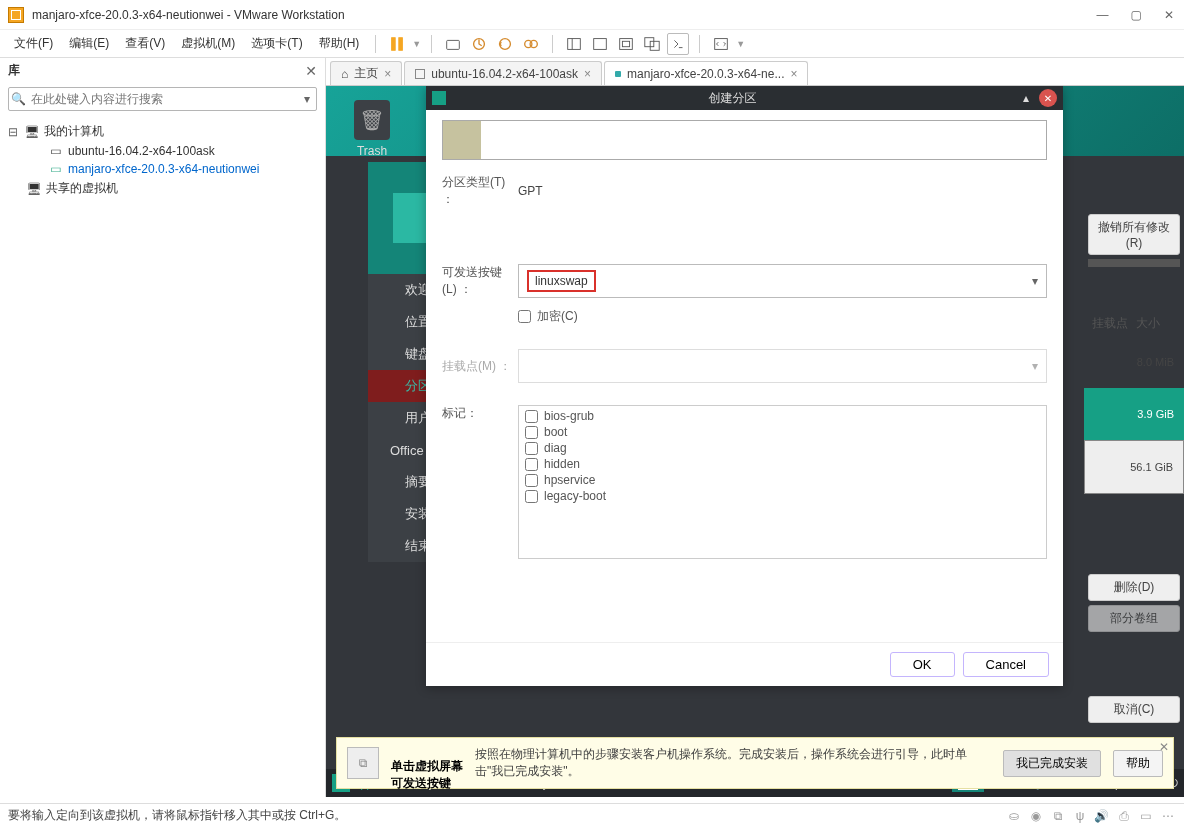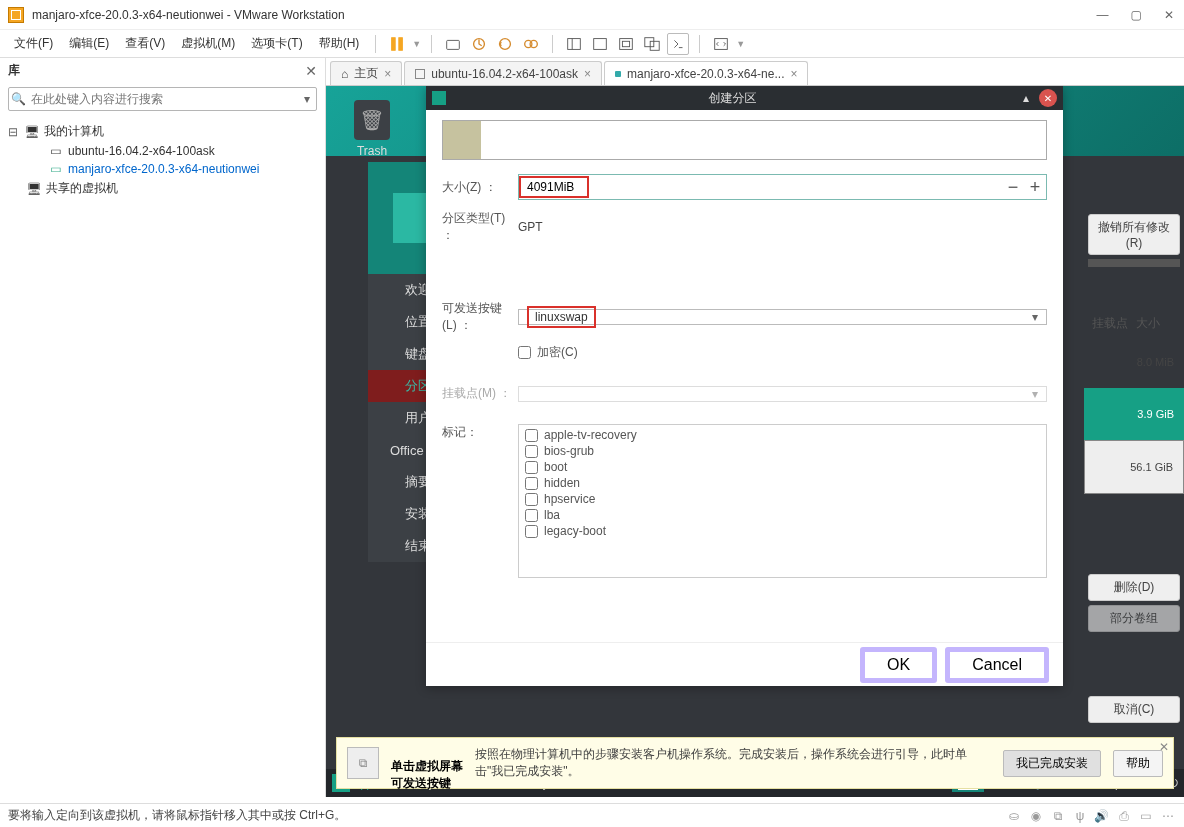--- a/index.html
+++ b/index.html
@@ -79,28 +79,28 @@
 .dlg-body { flex:1; padding:10px 16px; color:#444; overflow:hidden;}
 .disk-bar { height:40px; border:1px solid #aaa; margin-bottom:14px; display:flex; }
 .disk-bar .free{width:38px;background:#c6c29f;}
 .frow { display:flex; align-items:center; margin-bottom:10px; }
 .frow .flab { width:76px; text-align:left; color:#555; font-size:12px;}
 .frow .flab.dis { color:#aaa; }
 .size-in { flex:1; display:flex; align-items:center; border:1px solid #7bbab1; height:26px; }
 .size-in input{ flex:1; border:none; outline:none; padding:2px 8px; font-size:12px;}
 .size-in .spin{ width:22px; text-align:center; color:#555; cursor:pointer; font-size:18px;}
 .redwrap { display:inline-block; border:2px solid #d9312b; padding:0;}
-.sel-in { flex:1; border:1px solid #bbb; height:16px; display:flex; align-items:center; padding:0 8px; color:#333; cursor:pointer;}
+.sel-in { flex:1; border:1px solid #bbb; height:34px; display:flex; align-items:center; padding:0 8px; color:#333; cursor:pointer;}
 .sel-in .arrow{margin-left:auto;color:#666;}
 .chk { display:flex; align-items:center; gap:6px; font-size:12px; color:#555; }
 .chk input{width:13px;height:13px;}
 .flags { border:1px solid #ccc; height:154px; overflow:auto; padding:2px;}
 .flags .chk{padding:1px 4px;}
 .dlg-ftr { height:44px; display:flex; align-items:center; justify-content:flex-end; gap:8px; padding:0 14px; border-top:1px solid #eee;}
-.dlg-btn { border:5px solid #c4b5fd; border-radius:3px; padding:4px 22px; background:#fff; cursor:pointer; font-size:16px;}
+.dlg-btn { border:1px solid #c4b5fd; border-radius:3px; padding:4px 22px; background:#fff; cursor:pointer; font-size:13px;}
 
 
 .gtask { position:absolute; left:0; right:0; bottom:0; height:28px; background:#23262a; display:flex; align-items:center; color:#ccc; font-size:12px; padding:0 6px; gap:10px;}
 .gtask .glogo{width:18px;height:18px;background:#16a085;}
 .gtask .gapp{display:flex;align-items:center;gap:6px;padding:2px 6px;}
 .gtask .gapp.act{background:#148578;}
 .gtask .spacer{flex:1;}
 .gtask .tray{display:flex;align-items:center;gap:10px;}
 
 
@@ -306,29 +306,20 @@
           <span class="tlogo"></span>
           <span class="txt">创建分区</span>
           <span class="wbtn">▴</span>
           <span class="wbtn wclose">✕</span>
         </div>
         <div class="dlg-body">
           <div class="disk-bar">
               <div class="free"></div>
             </div>
           <div class="frow">
-            <span class="flab">大小(Z) ：</span>
-            <div class="size-in">
-              <span class="redwrap"><input style="width: 66px; border: none; outline: none; padding: 2px 6px;" value="4091MiB"></span>
-              <span style="flex:1"></span>
-              <span class="spin">−</span>
-              <span class="spin">+</span>
-            </div>
-          </div>
-          <div class="frow">
             <span class="flab">分区类型(T) ：</span>
             <span>GPT</span>
           </div>
           <div style="height:46px"></div>
           <div class="frow">
             <span class="flab">可发送按键 (L) ：</span>
             <div class="sel-in">
               <span class="redwrap" style="padding:2px 6px"><span>linuxswap</span></span>
               <span class="arrow">▾</span>
             </div>
@@ -345,41 +336,37 @@
             <div class="sel-in" style="opacity:.5">
                 <span class="arrow">▾</span>
               </div>
           </div>
           <div style="height:12px"></div>
           <div class="frow" style="align-items:flex-start">
             <span class="flab">标记：</span>
             <div class="flags" style="flex:1">
               <label class="chk">
                   <input type="checkbox" style="">
-                  <span>apple-tv-recovery</span>
-                </label>
-              <label class="chk">
-                  <input type="checkbox" style="">
                   <span>bios-grub</span>
                 </label>
               <label class="chk">
                   <input type="checkbox" style="">
                   <span>boot</span>
                 </label>
               <label class="chk">
                   <input type="checkbox" style="">
+                  <span>diag</span>
+                </label>
+              <label class="chk">
+                  <input type="checkbox" style="">
                   <span>hidden</span>
                 </label>
               <label class="chk">
                   <input type="checkbox" style="">
                   <span>hpservice</span>
-                </label>
-              <label class="chk">
-                  <input type="checkbox" style="">
-                  <span>lba</span>
                 </label>
               <label class="chk">
                   <input type="checkbox" style="">
                   <span>legacy-boot</span>
                 </label>
             </div>
           </div>
         </div>
         <div class="dlg-ftr">
           <button class="dlg-btn">OK</button>

